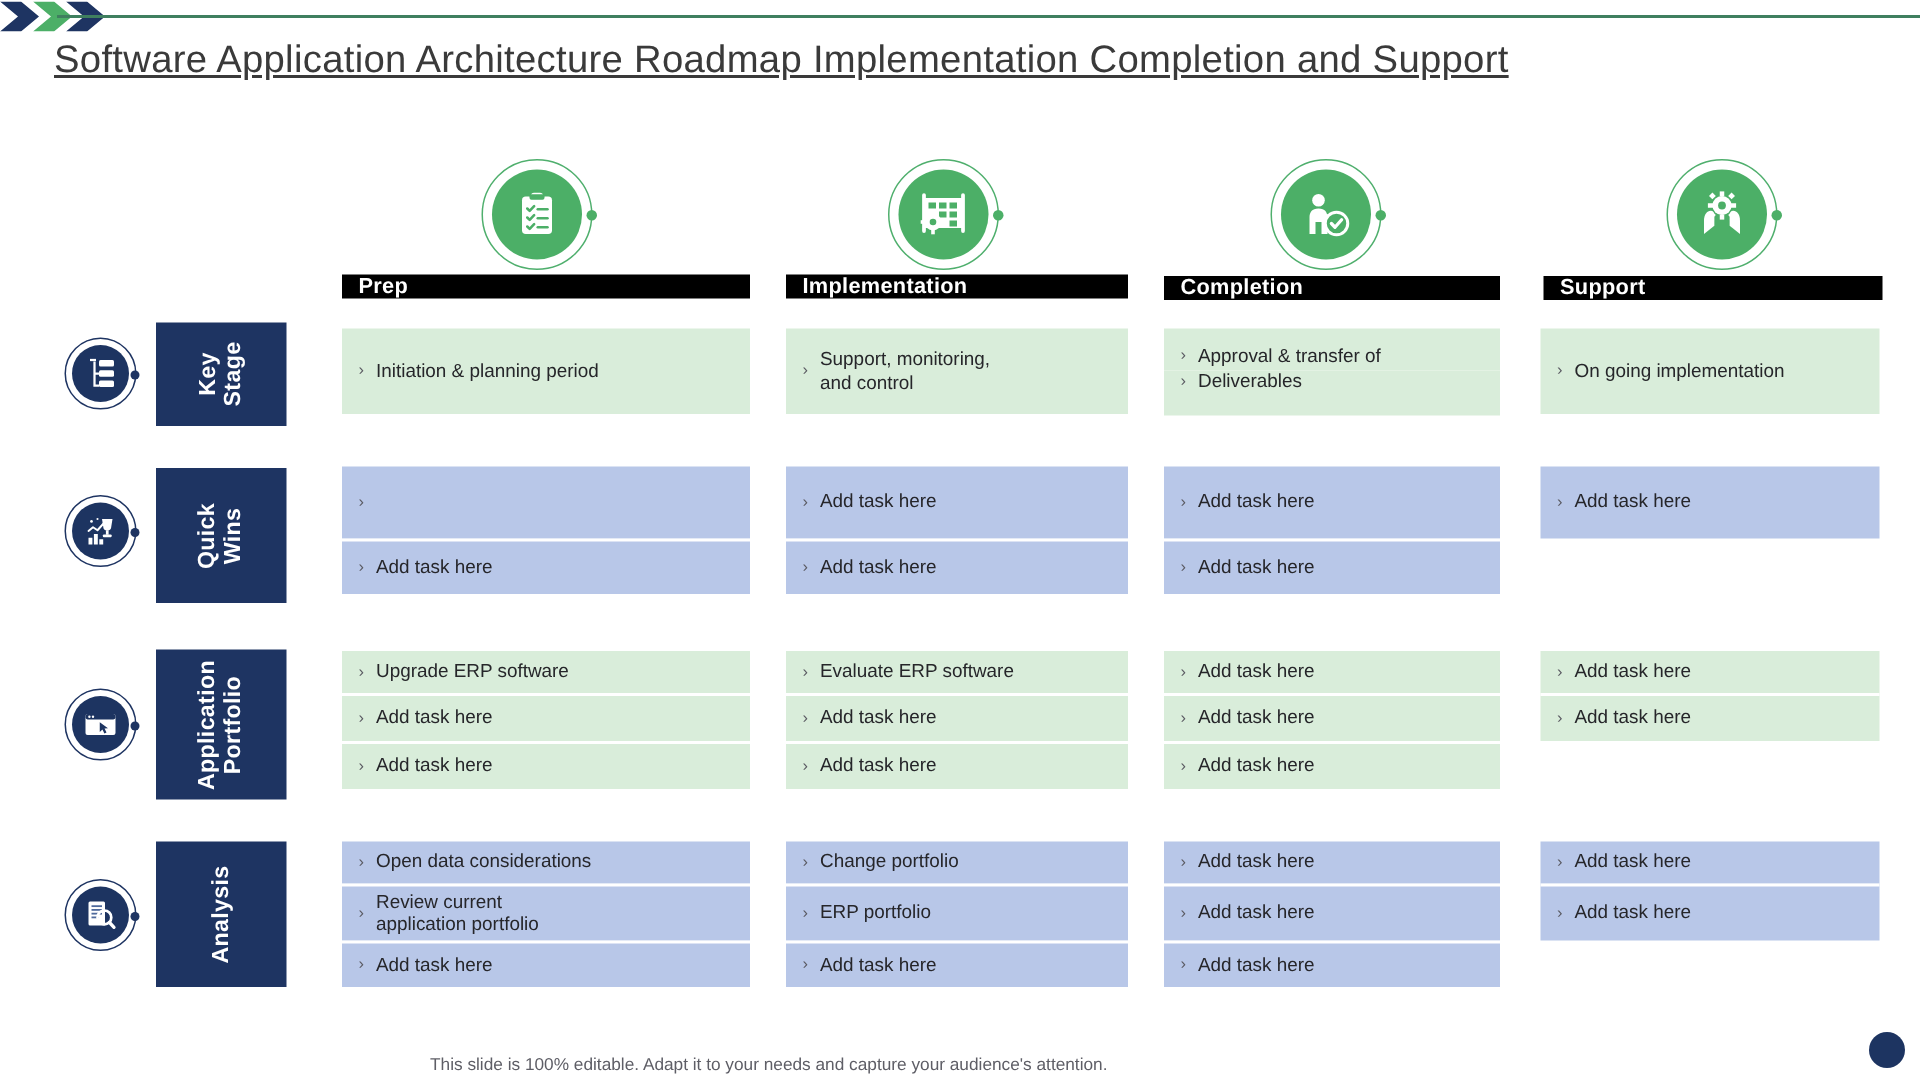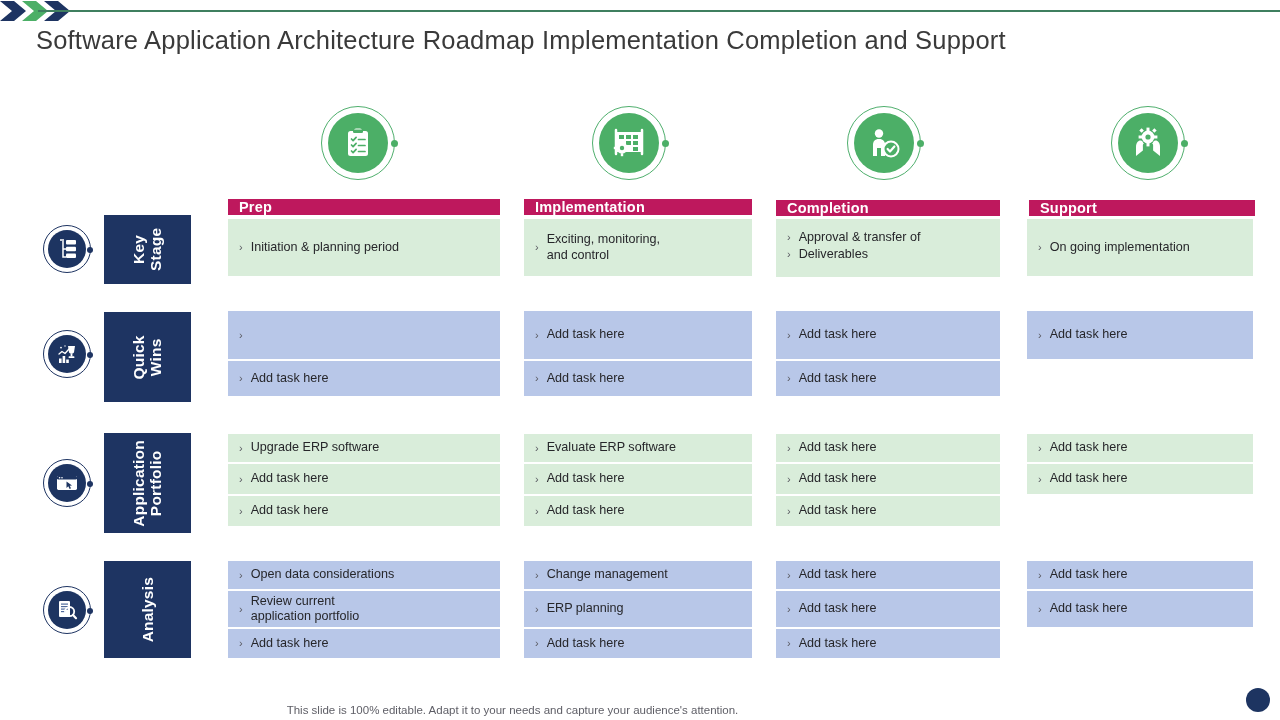--- a/index.html
+++ b/index.html
@@ -17,21 +17,21 @@
   .chev svg { display: block; }
   .logo-rule {
     position: absolute; left: 38px; top: 10px;
     width: 1242px; height: 1.5px; background: #3f7f5f;
   }
 
   
   .slide-title {
     position: absolute; left: 36px; top: 26px;
     font-size: 25.5px; font-weight: 400; color: #3a3a3a;
-    letter-spacing: .2px; white-space: nowrap;
+    letter-spacing: .2px; white-space: nowrap; text-decoration: underline;
   }
 
   
   .topicon { position: absolute; width: 74px; height: 74px; }
   .topicon .ring {
     position: absolute; left: 0; top: 0; width: 74px; height: 74px;
     border: 1px solid #4faf6d; border-radius: 50%;
   }
   .topicon .ring:after {
     content: ""; position: absolute; right: -3.5px; top: 33px;
@@ -69,22 +69,22 @@
   }
   .rowlabel .vtext {
     transform: rotate(-90deg);
     color: #ffffff; font-size: 15.5px; font-weight: bold;
     line-height: 1.12; text-align: center; white-space: pre-line;
     letter-spacing: .2px;
   }
 
   
   .colhead {
-    position: absolute; height: 16px; background: #be185d;
-    display: flex; align-items: center; margin-top: 16px;
+    position: absolute; height: 16px; background: #000000;
+    display: flex; align-items: center;
   }
   .colhead span {
     color: #ffffff; font-size: 14.5px; font-weight: bold;
     padding-left: 11px; letter-spacing: .2px;
   }
 
   
   .cell { position: absolute; }
   .cell .item {
     display: flex; align-items: flex-start;
@@ -308,21 +308,21 @@
 
   <div class="cell green nosplit" style="left:228px; top:219px; width:272px">
     <div class="item" style="height:57px; align-items:center">
       <span class="chevb">›</span>
       <span class="txt">Initiation  &amp; planning  period</span>
     </div>
   </div>
   <div class="cell green nosplit" style="left:524px; top:219px; width:228px">
     <div class="item" style="height:57px; align-items:center">
       <span class="chevb">›</span>
-      <span class="txt">Exciting, monitoring,
+      <span class="txt">Support, monitoring,
 and control</span>
     </div>
   </div>
   <div class="cell green nosplit" style="left:776px; top:219px; width:224px">
     <div class="item" style="height:28px; align-items:flex-end; padding-bottom:2px">
       <span class="chevb">›</span>
       <span class="txt">Approval  &amp; transfer of</span>
     </div>
     <div class="item" style="height:30px; align-items:flex-start">
       <span class="chevb">›</span>
@@ -436,25 +436,25 @@
 application  portfolio</span>
     </div>
     <div class="item" style="height:31px; align-items:center">
       <span class="chevb">›</span>
       <span class="txt">Add task here</span>
     </div>
   </div>
   <div class="cell blue" style="left:524px; top:561px; width:228px">
     <div class="item" style="height:28px; align-items:center">
       <span class="chevb">›</span>
-      <span class="txt">Change management</span>
+      <span class="txt">Change portfolio</span>
     </div>
     <div class="item" style="height:38px; align-items:center">
       <span class="chevb">›</span>
-      <span class="txt">ERP planning</span>
+      <span class="txt">ERP portfolio</span>
     </div>
     <div class="item" style="height:31px; align-items:center">
       <span class="chevb">›</span>
       <span class="txt">Add task here</span>
     </div>
   </div>
   <div class="cell blue" style="left:776px; top:561px; width:224px">
     <div class="item" style="height:28px; align-items:center">
       <span class="chevb">›</span>
       <span class="txt">Add task here</span>

